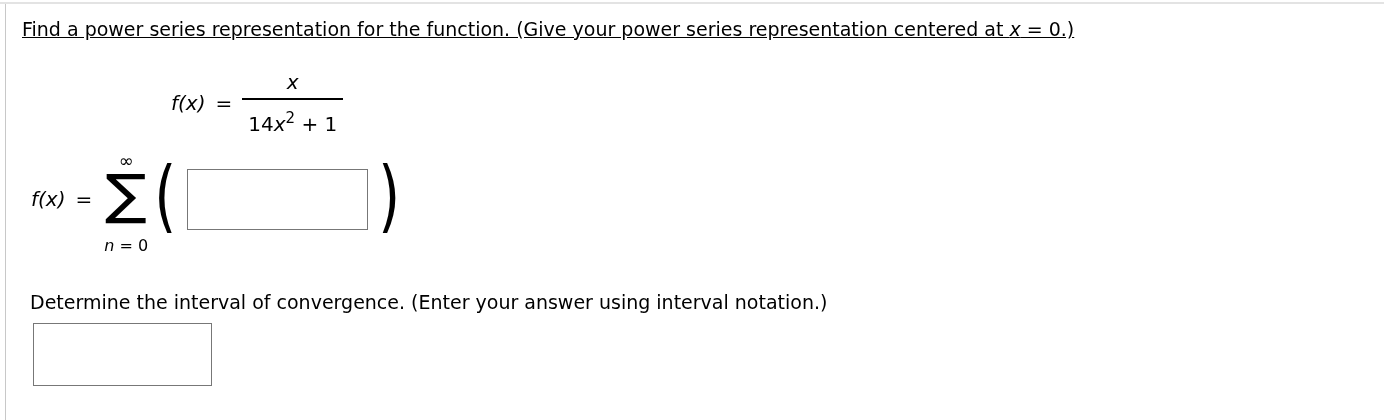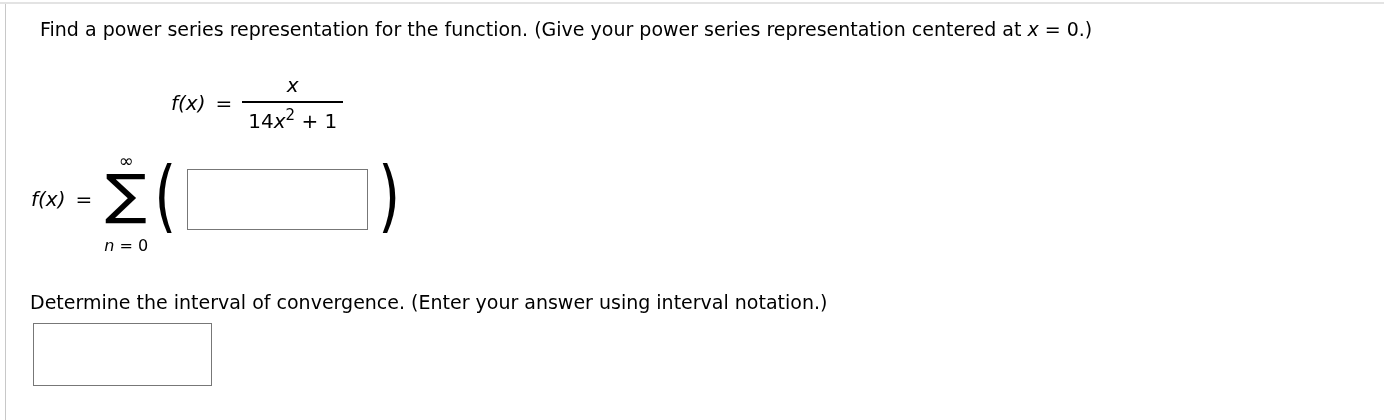--- a/index.html
+++ b/index.html
@@ -9,29 +9,29 @@
     background: #ffffff;
     color: #000000;
     font-family: "DejaVu Sans", "Liberation Sans", sans-serif;
     position: relative;
     overflow: hidden;
   }
   .top-rule { position: absolute; top: 2px; left: 0; width: 100%; height: 2px; background: #e3e3e3; }
   .left-rule { position: absolute; top: 4px; left: 5px; width: 1px; height: 416px; background: #c8c8c8; }
   .it { font-style: italic; }
   .instr { position: absolute; margin: 0; font-size: 19px; line-height: 24px; white-space: nowrap; }
-  .instr1 { left: 40px; top: 17px; }
+  .instr1 { left: 22px; top: 17px; text-decoration: underline; }
   .instr2 { left: 30px; top: 290px; }
 
   
   .eq1 { position: absolute; left: 171px; top: 70px; height: 66px; display: flex; align-items: center; font-size: 20px; }
   .eq { margin: 0 10px; }
   .fraction { display: inline-flex; flex-direction: column; align-items: center; }
   .numerator { display: block; width: 100%; text-align: center; border-bottom: 2px solid #000; padding: 0 6px 4px; }
-  .denominator { padding: 3px 6px 0; white-space: pre; }
+  .denominator { padding: 9px 6px 0; white-space: pre; }
   .denominator sup { font-size: 15px; }
 
   
   .eq2 { position: absolute; left: 31px; top: 154px; height: 90px; display: flex; align-items: center; font-size: 20px; }
   .summation { display: inline-flex; flex-direction: column; align-items: center; line-height: 1; position: relative; top: 4px; margin: 0 2px; }
   .inf { font-size: 18px; line-height: 1; }
   .sigma { font-size: 54px; line-height: 0.92; transform: scaleX(1.15); }
   .lower { font-size: 16px; margin-top: 19px; white-space: pre; }
   .paren { font-size: 78px; line-height: 1; transform: scaleX(0.72); position: relative; top: -3px; font-weight: 400; }
 

